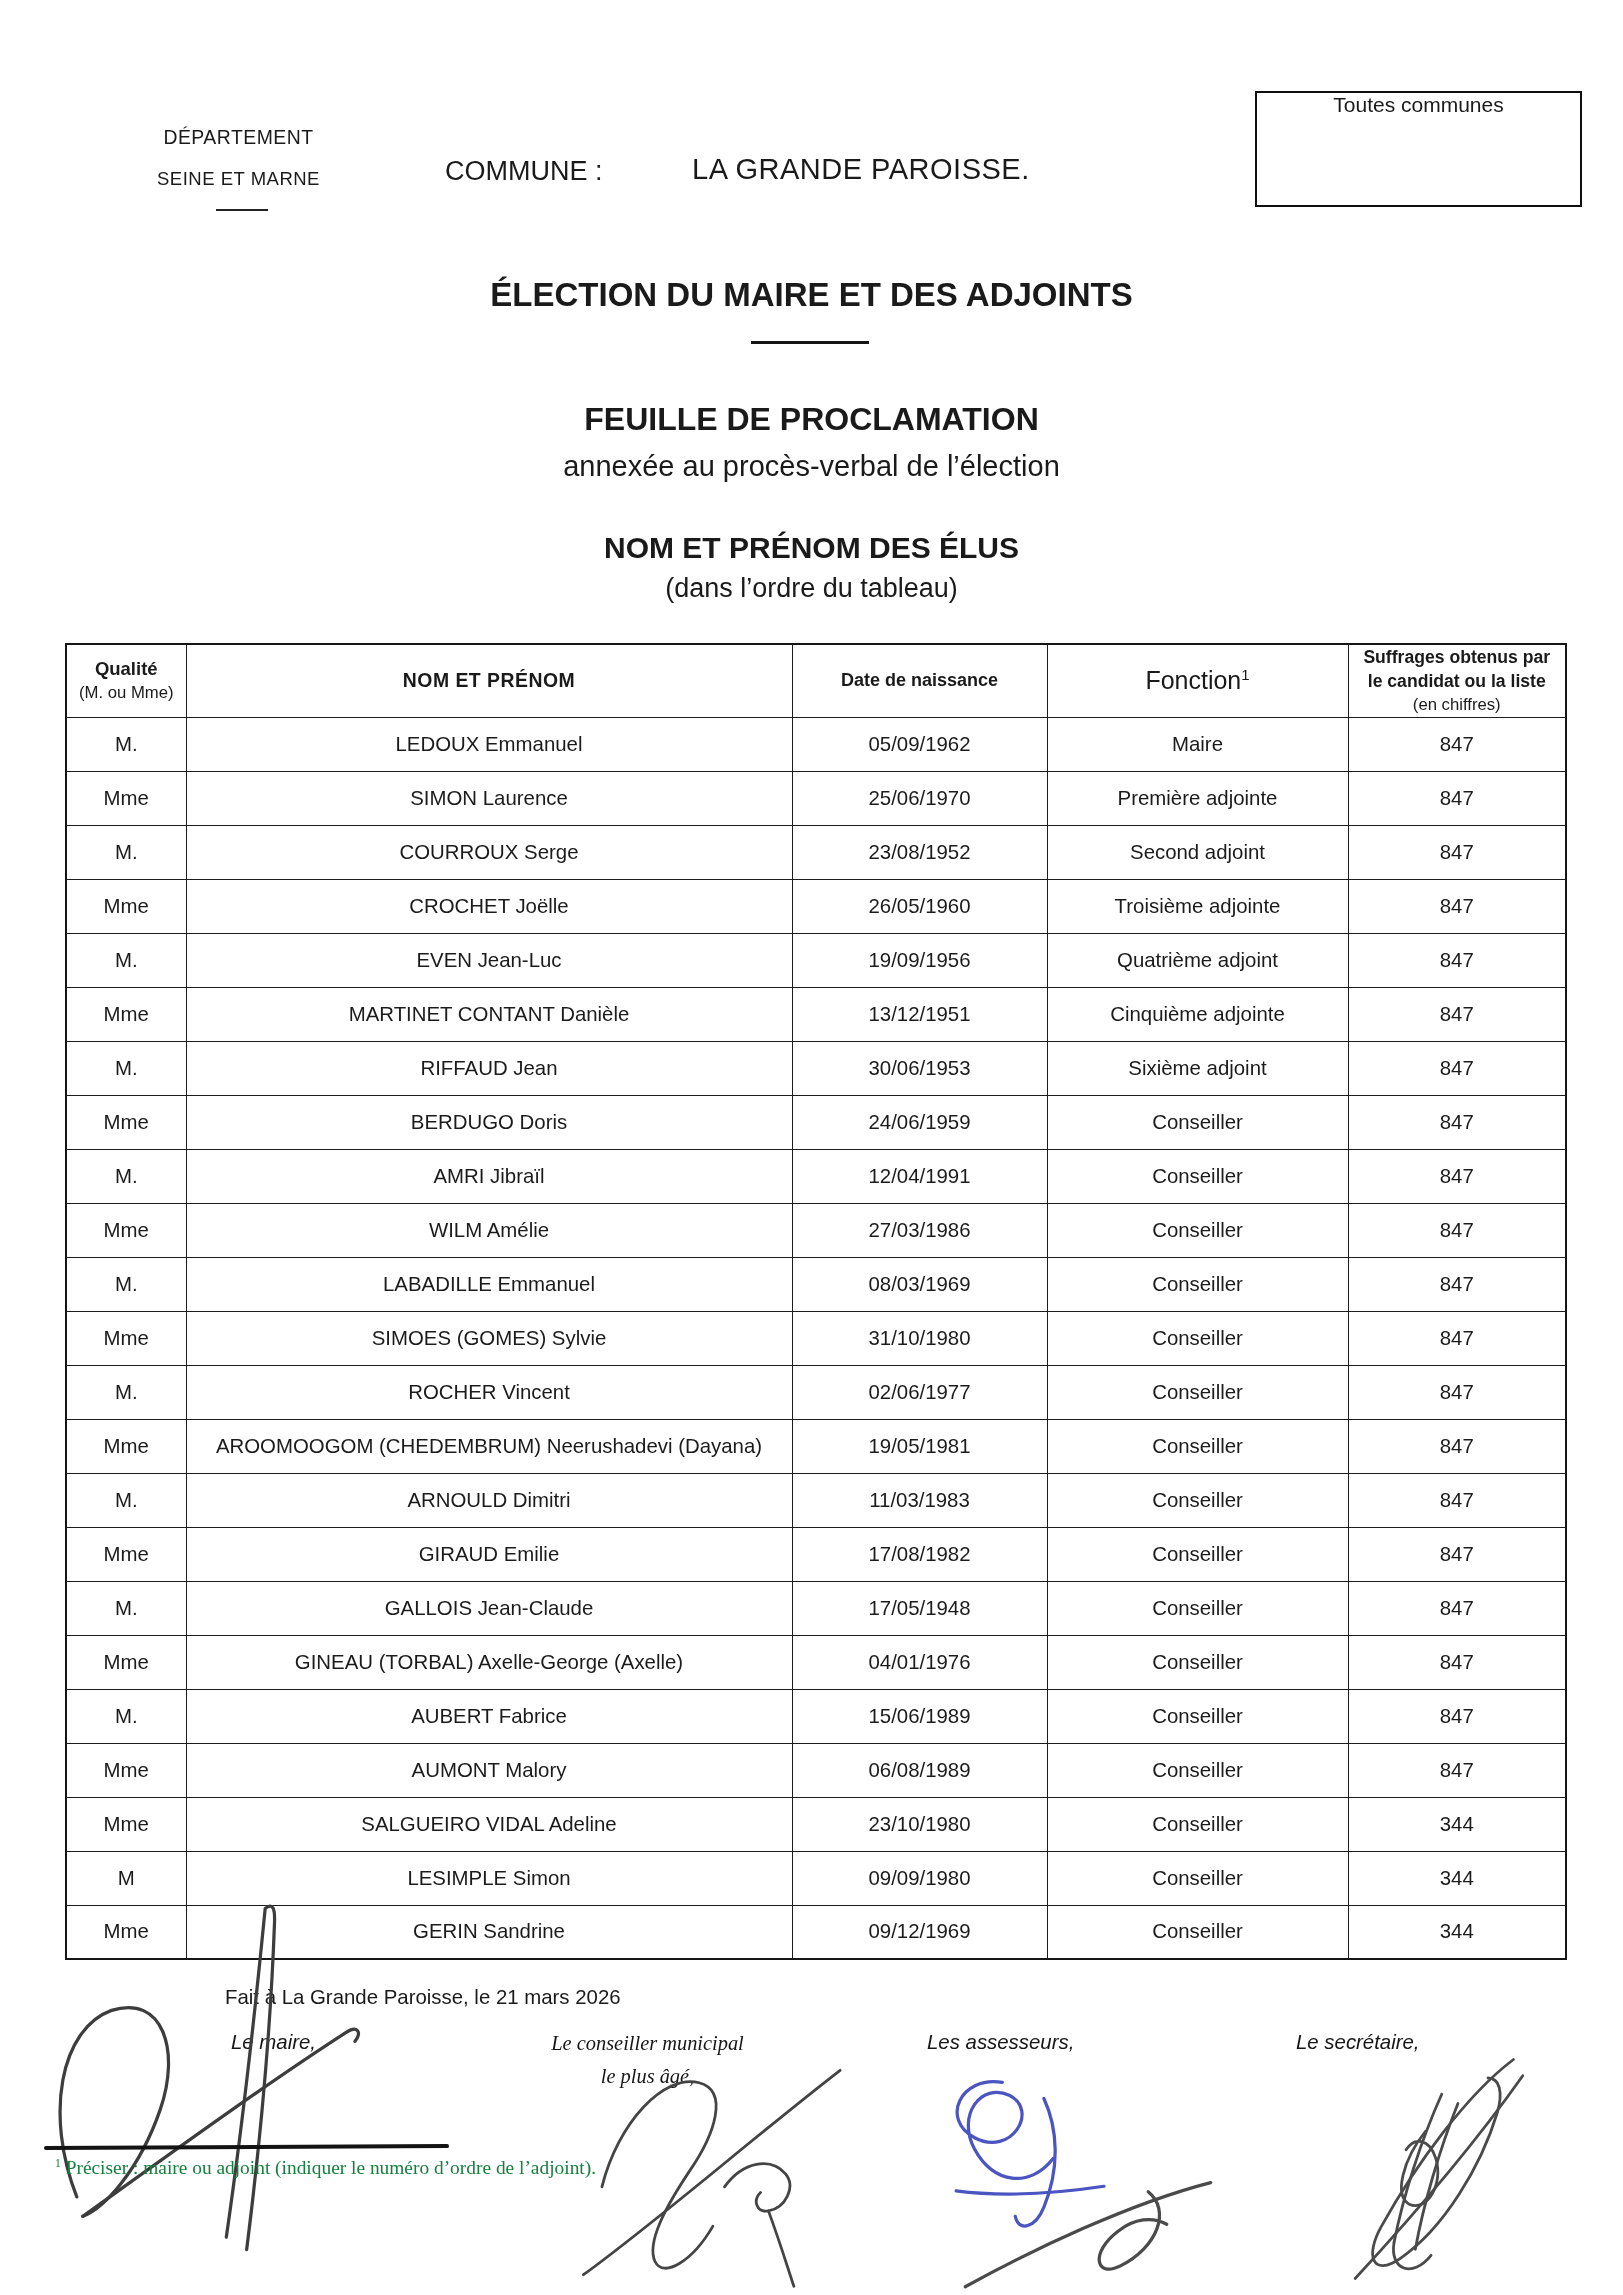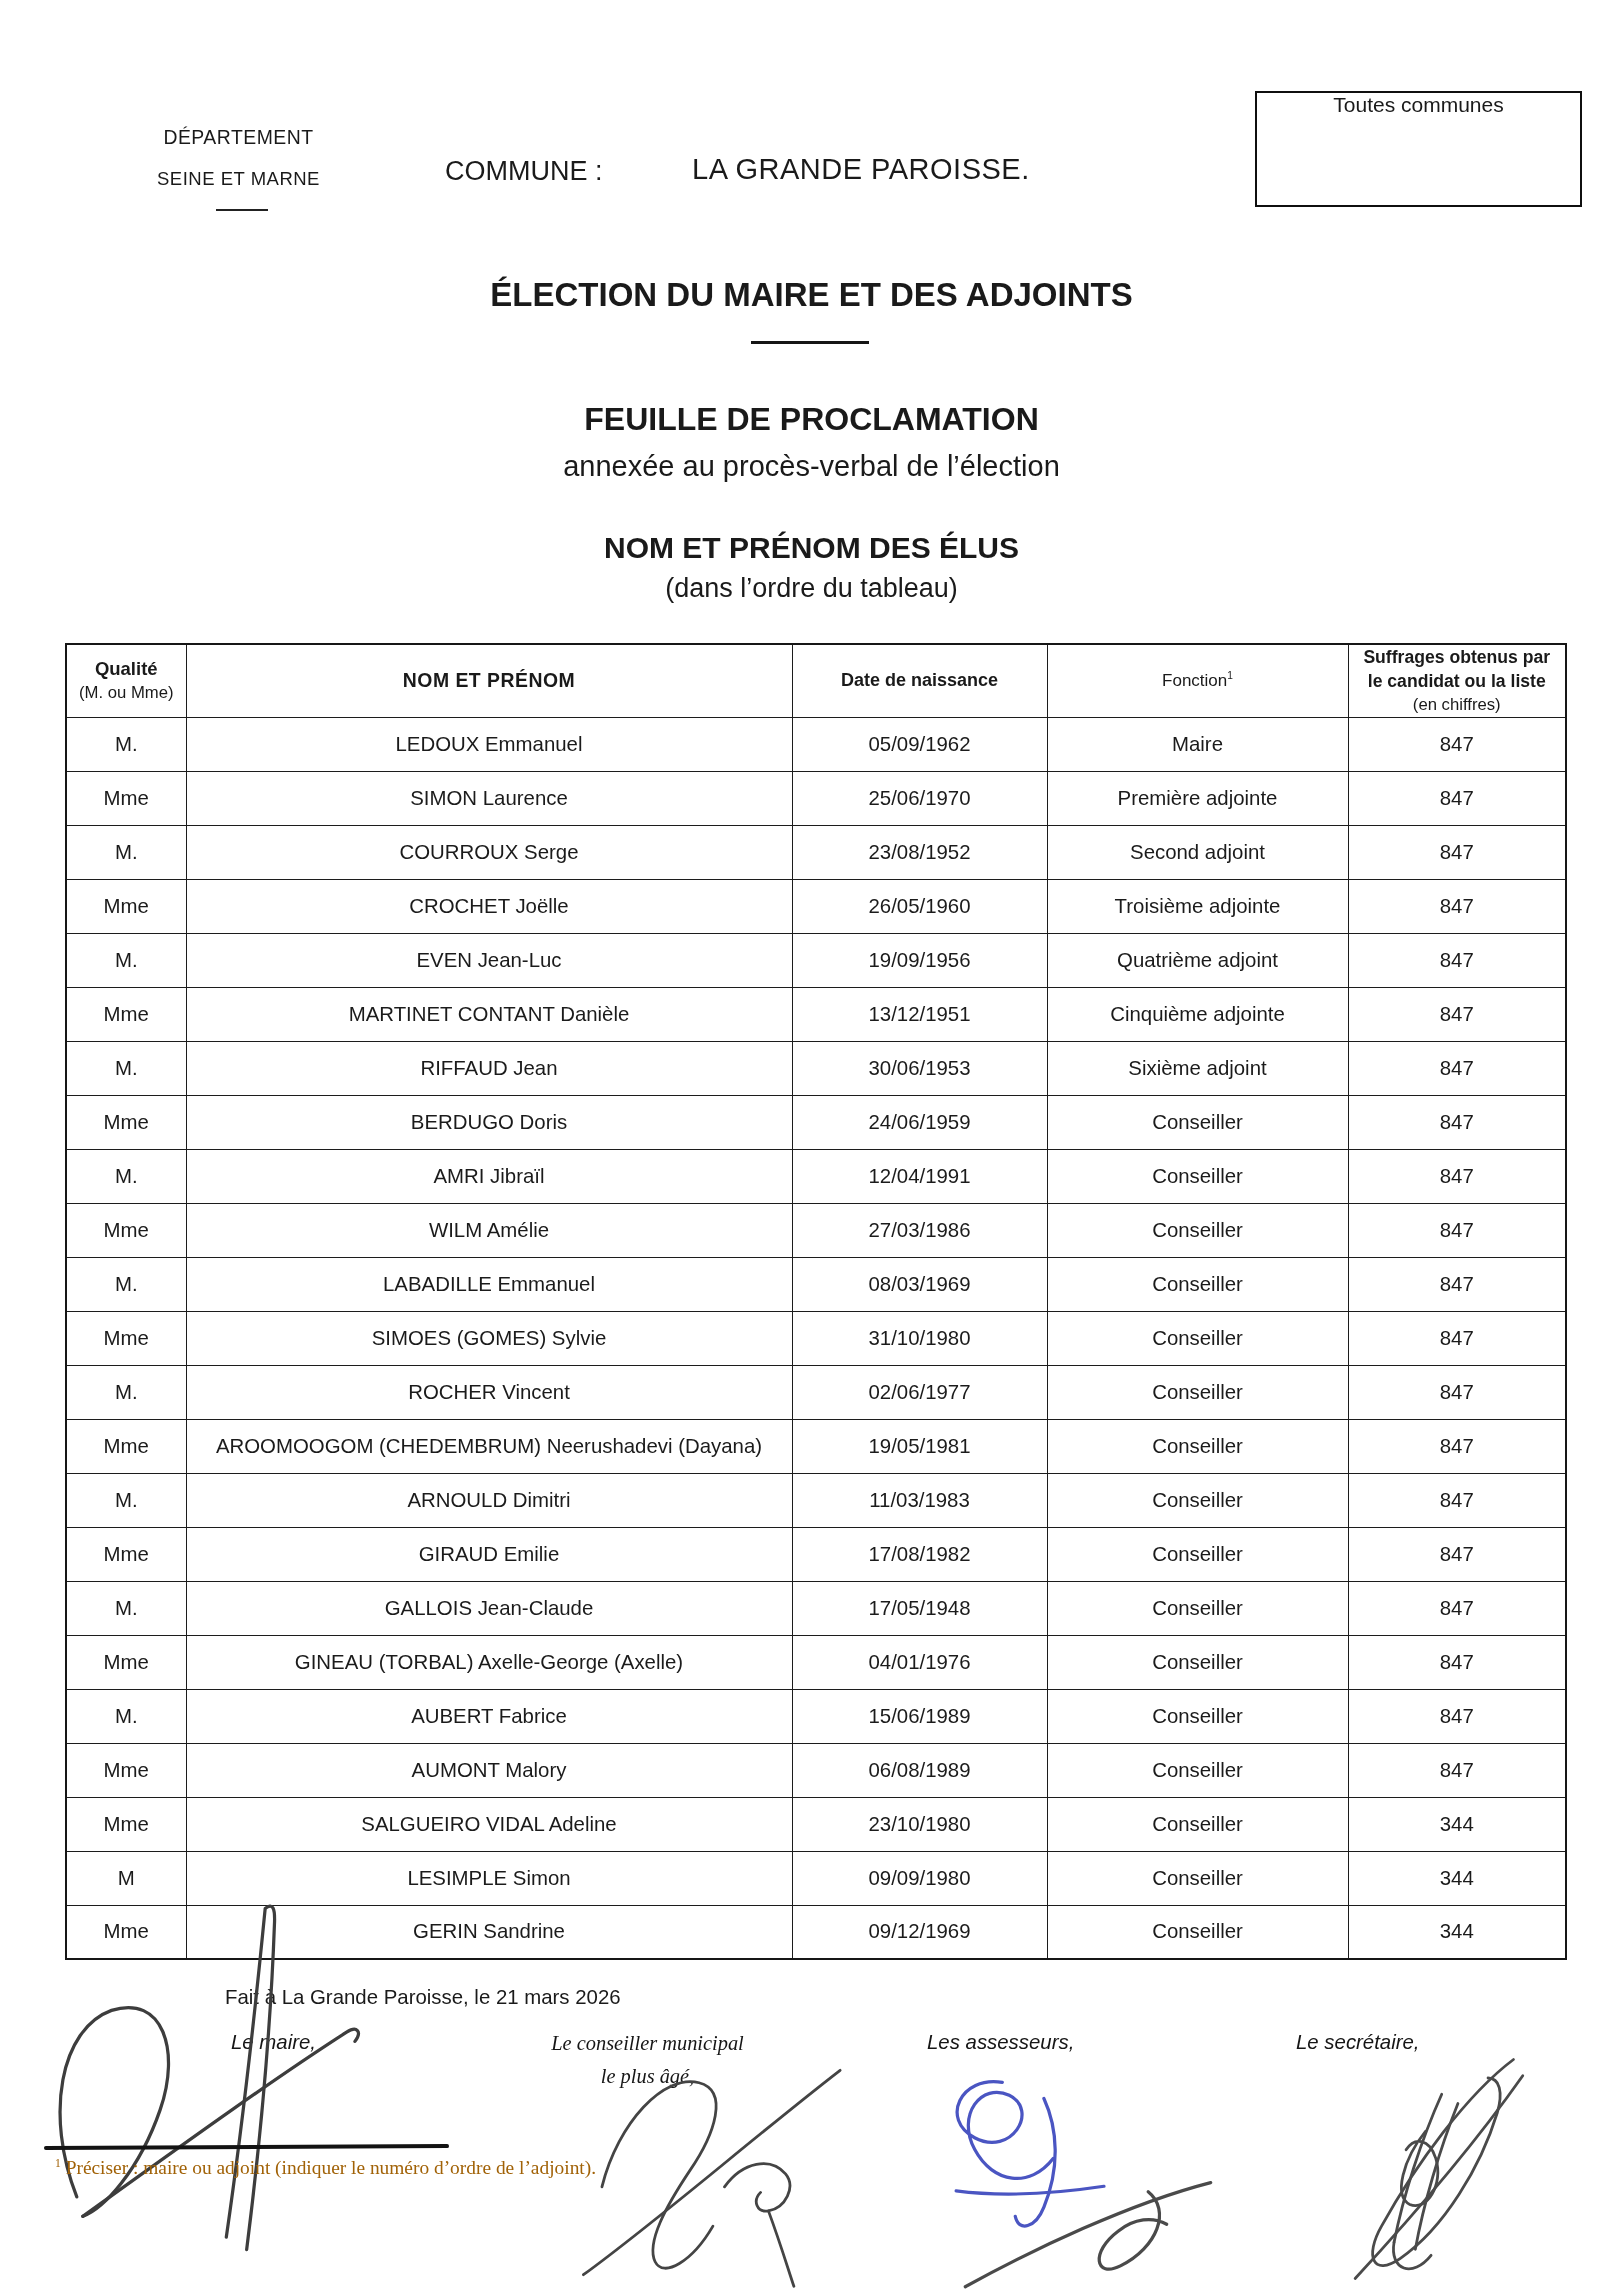--- a/index.html
+++ b/index.html
@@ -37,33 +37,33 @@
   .tbl-wrap{left:65px;top:643px;width:1499px;}
   table{border-collapse:collapse;table-layout:fixed;width:1499px;border:2.8px solid #161616;}
   th,td{border:1.9px solid #1c1c1c;text-align:center;vertical-align:middle;padding:0 6.5px;overflow:hidden;}
   thead tr{height:73px;}
   tbody tr{height:54px;}
   td{font-size:20.4px;color:#1b1b1b;}
   .h-q1{font-size:18.5px;font-weight:bold;}
   .h-q2{font-size:16.7px;font-weight:normal;margin-top:2.8px;}
   .h-nom{font-size:19.4px;font-weight:bold;letter-spacing:0.5px;}
   .h-date{font-size:18px;font-weight:bold;}
-  .h-fonc{font-size:17px;font-weight:normal;}
+  .h-fonc{font-size:25px;font-weight:normal;}
   .h-suf{font-size:17.6px;font-weight:bold;line-height:1.35;}
   .h-suf-sub{font-size:16.7px;font-weight:normal;margin-top:1.9px;}
   sup{font-size:60%;}
   
   .fait-line{left:225px;top:1986px;font-size:20.4px;}
   .sig-label{font-size:20.4px;font-style:italic;color:#161616;}
   .lab-maire{left:231px;top:2031px;}
   .lab-conseiller{left:532px;top:2027px;width:231px;text-align:center;line-height:1.6;font-family:Liberation Serif, serif;}
   .lab-assesseurs{left:927px;top:2031px;}
   .lab-secretaire{left:1296px;top:2031px;}
   .footnote-rule{left:44px;top:2145px;width:405px;height:4.2px;background:#131313;transform:rotate(-0.25deg);border-radius:1.9px;}
-  .footnote{left:55px;top:2157px;font-family:"Liberation Serif", serif;font-size:19.4px;color:#a16207;}
+  .footnote{left:55px;top:2157px;font-family:"Liberation Serif", serif;font-size:19.4px;color:#15803d;}
   .sig{pointer-events:none;}
   .sig path{fill:none;stroke-linecap:round;stroke-linejoin:round;}
 </style>
 </head>
 <body>
 
 <div class="page">
 
   <div class="abs dept">
     <div class="dept-label">DÉPARTEMENT</div>

